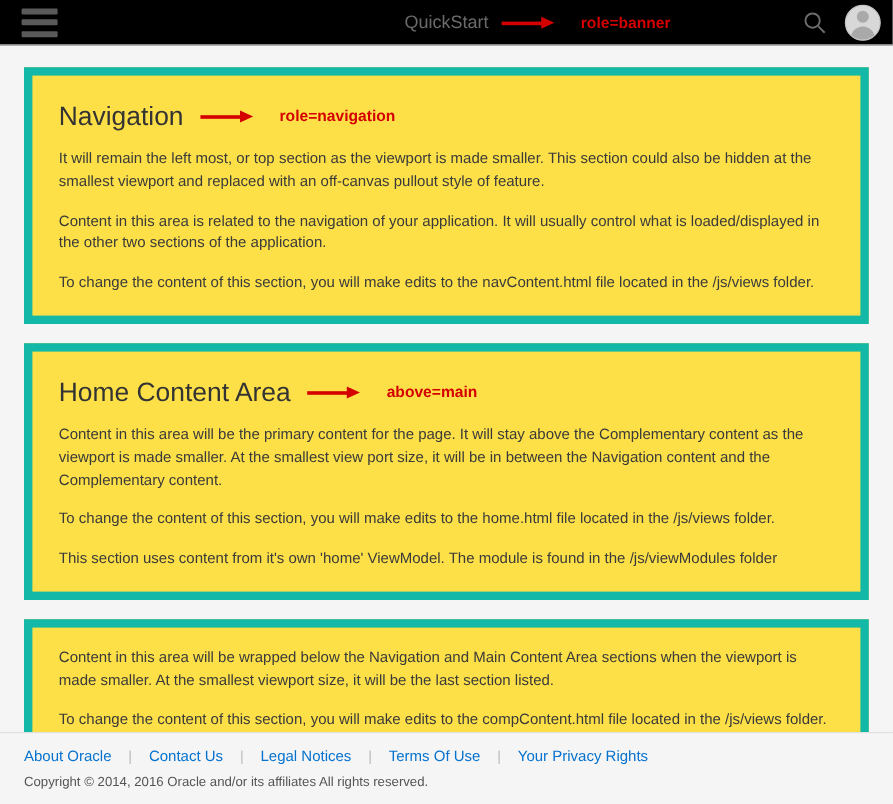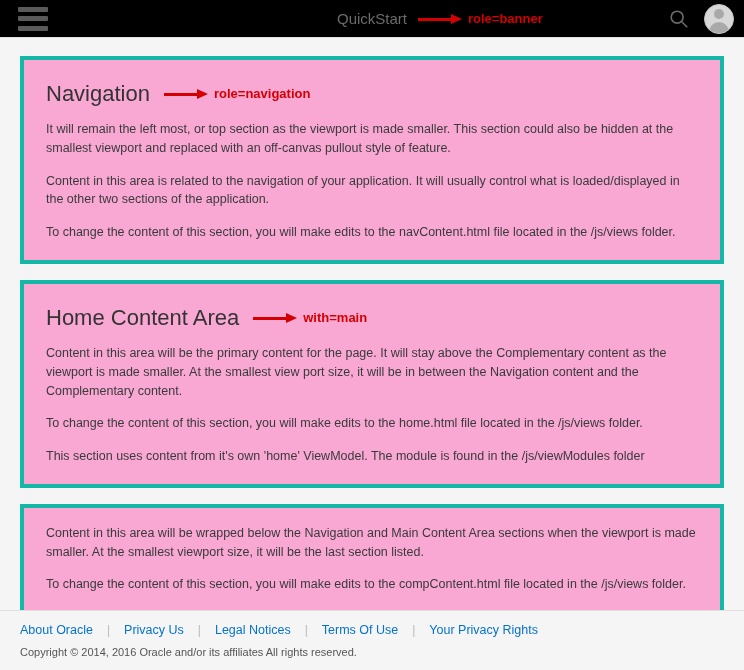--- a/index.html
+++ b/index.html
@@ -92,21 +92,21 @@
     border-radius: 10px 10px 0 0;
     background: #a9a9a9;
     left: 4px;
     top: 17px;
   }
 
   
   .anno {
     display: inline-flex;
     align-items: center;
-    gap: 6px;
+    gap: 22px;
     color: #d40000;
     font-weight: bold;
     font-size: 13px;
     white-space: nowrap;
     vertical-align: middle;
   }
   .anno .arrow {
     display: inline-block;
     position: relative;
     width: 44px;
@@ -137,22 +137,22 @@
     left: 418px;
     top: 11px;
   }
 
   
   .content {
     padding: 18px 20px 0 20px;
     box-sizing: border-box;
   }
   .card {
-    background: #f9a8d4;
-    border: 4px solid #14b8a6;
+    background: #fde047;
+    border: 7px solid #14b8a6;
     margin-bottom: 16px;
     padding: 16px 22px 18px 22px;
     box-sizing: border-box;
   }
   .card h1 {
     font-size: 22px;
     font-weight: normal;
     color: #333333;
     margin: 6px 0 14px 0;
     display: flex;
@@ -249,40 +249,40 @@
     <p>It will remain the left most, or top section as the viewport is made smaller. This section could also be hidden at the smallest viewport and replaced with an off-canvas pullout style of feature.</p>
     <p>Content in this area is related to the navigation of your application. It will usually control what is loaded/displayed in the other two sections of the application.</p>
     <p>To change the content of this section, you will make edits to the navContent.html file located in the /js/views folder.</p>
   </div>
 
   <div class="card">
     <h1>
       <span>Home Content Area</span>
       <span class="anno">
         <span class="arrow"></span>
-        <span>with=main</span>
+        <span>above=main</span>
       </span>
     </h1>
     <p>Content in this area will be the primary content for the page. It will stay above the Complementary content as the viewport is made smaller. At the smallest view port size, it will be in between the Navigation content and the Complementary content.</p>
     <p>To change the content of this section, you will make edits to the home.html file located in the /js/views folder.</p>
     <p>This section uses content from it's own 'home' ViewModel. The module is found in the /js/viewModules folder</p>
   </div>
 
   <div class="card">
     <p>Content in this area will be wrapped below the Navigation and Main Content Area sections when the viewport is made smaller. At the smallest viewport size, it will be the last section listed.</p>
     <p>To change the content of this section, you will make edits to the compContent.html file located in the /js/views folder.</p>
   </div>
 
 </div>
 
 <div class="footer">
   <div class="footer-links">
     <a href="#">About Oracle</a>
     <span class="footer-sep">|</span>
-    <a href="#">Privacy Us</a>
+    <a href="#">Contact Us</a>
     <span class="footer-sep">|</span>
     <a href="#">Legal Notices</a>
     <span class="footer-sep">|</span>
     <a href="#">Terms Of Use</a>
     <span class="footer-sep">|</span>
     <a href="#">Your Privacy Rights</a>
   </div>
   <div class="copyright">Copyright © 2014, 2016 Oracle and/or its affiliates All rights reserved.</div>
 </div>
 

